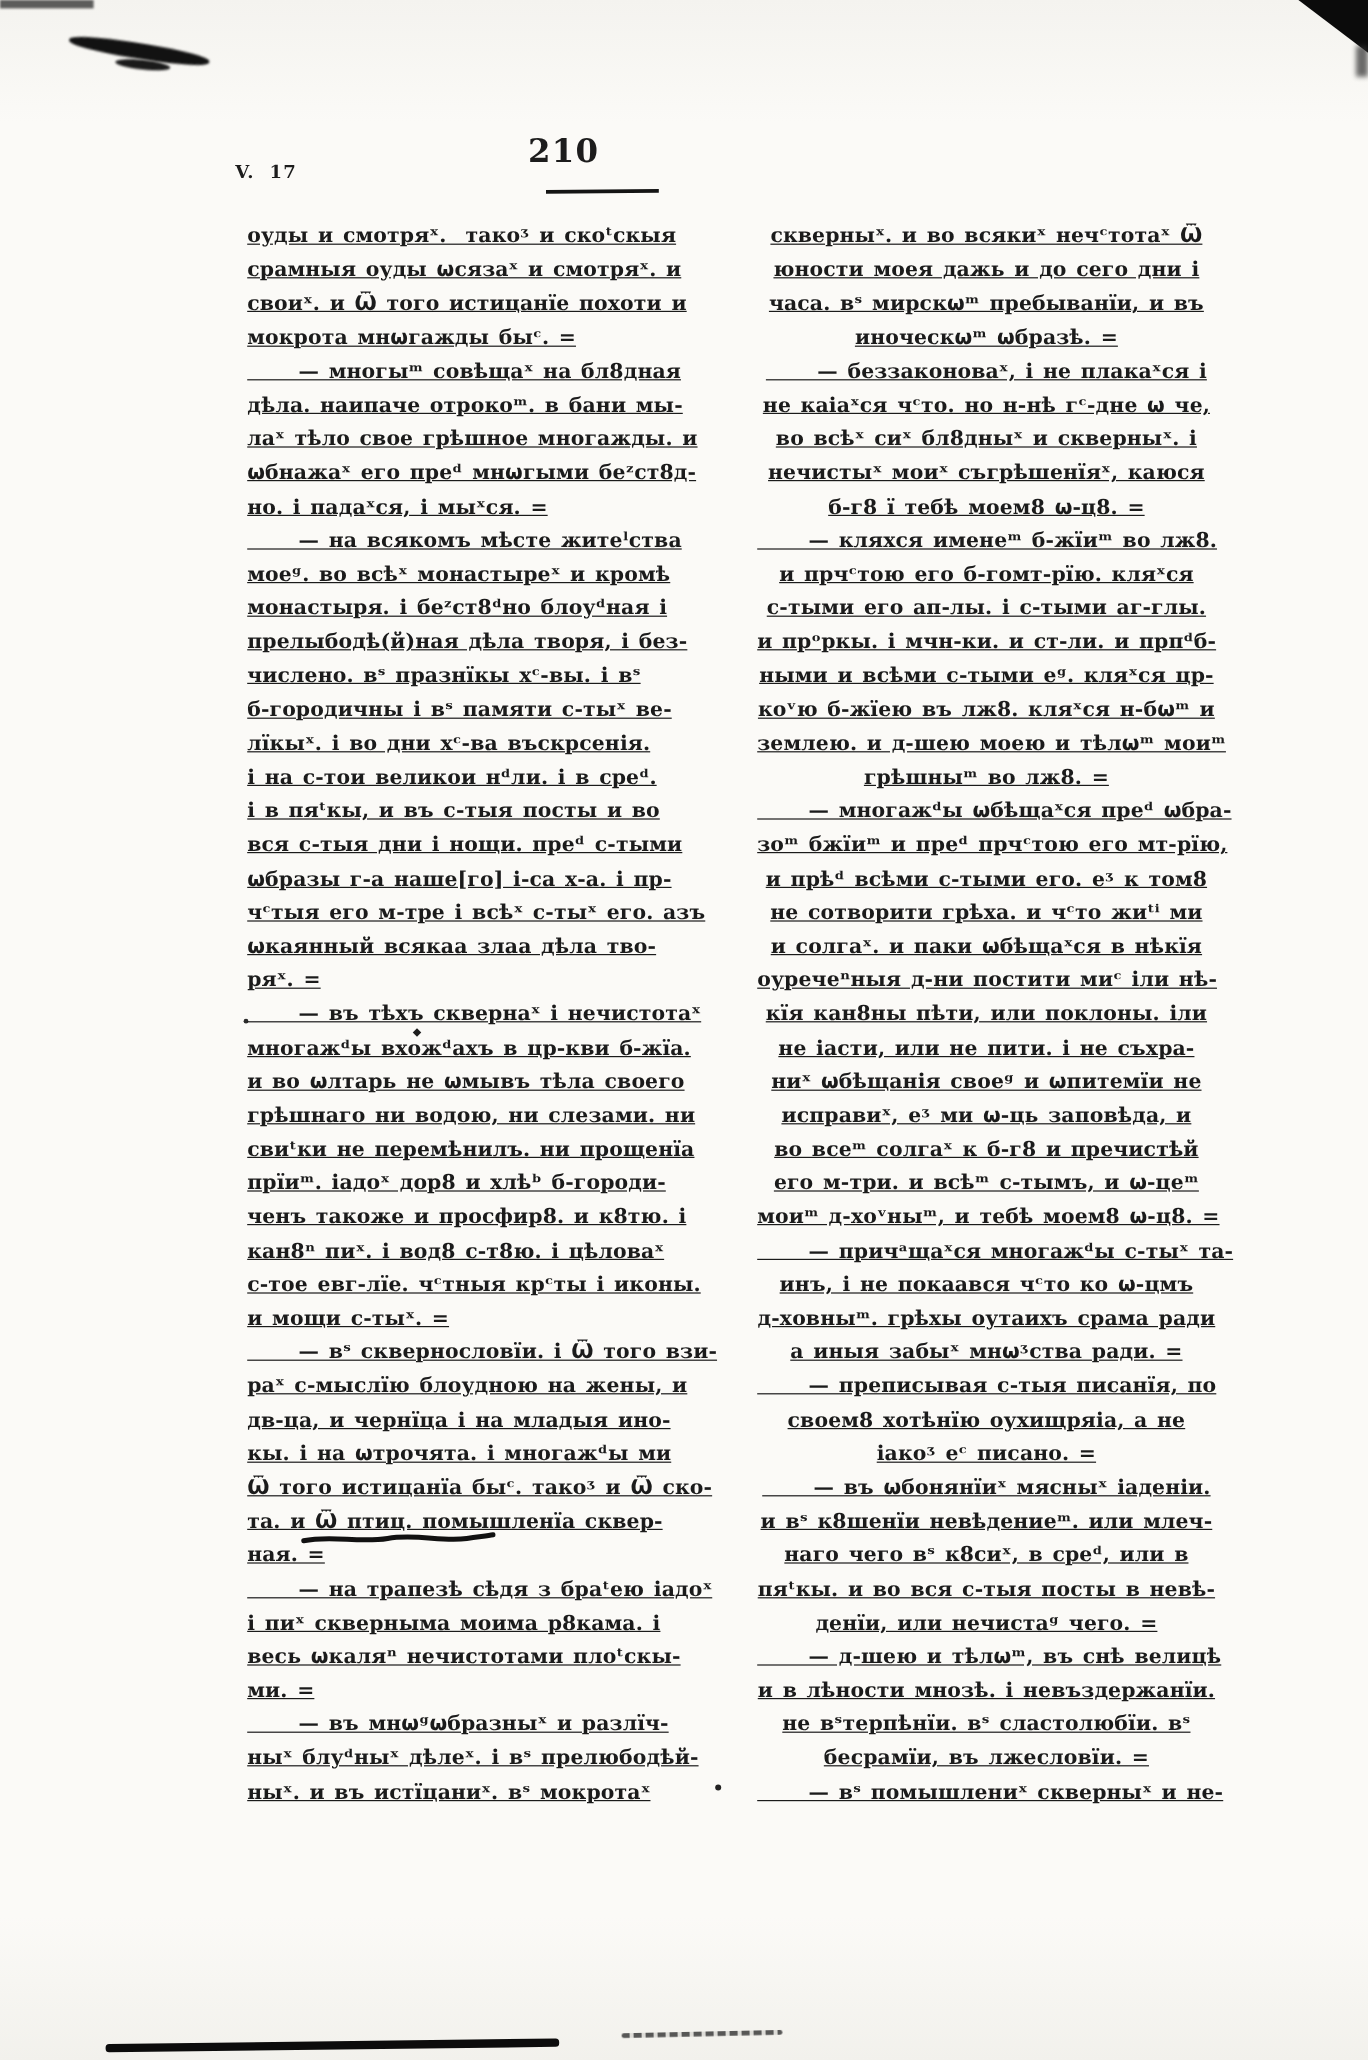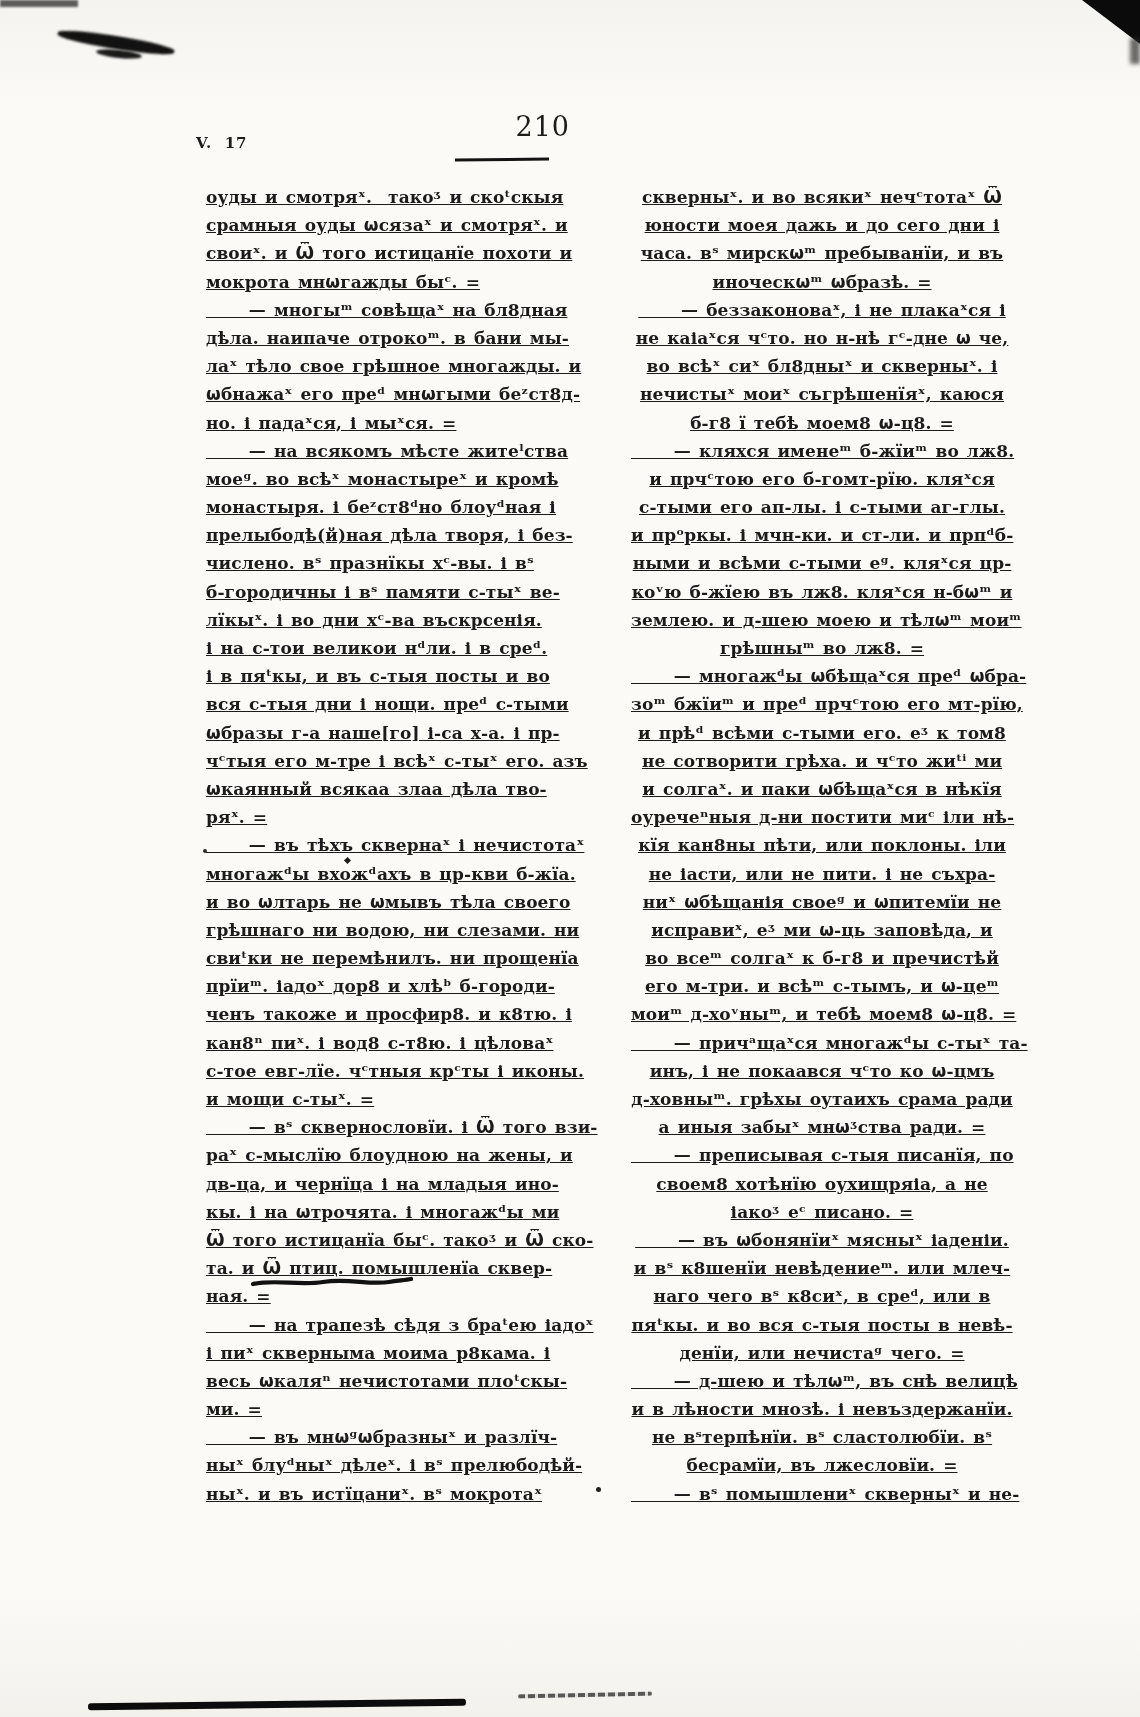--- a/index.html
+++ b/index.html
@@ -14,21 +14,21 @@
     background:linear-gradient(180deg,#f4f3ef 0%,#fbfaf7 6%,#fbfaf7 93%,#f2f1ec 100%);
     color:#1c1c1c;
   }
   
   .vol{
     position:absolute;left:196px;top:134px;
     font-size:15px;font-weight:700;white-space:pre;letter-spacing:1px;
   }
   .pagenum{
     position:absolute;left:440px;top:111px;width:130px;
-    text-align:right;font-size:27px;font-weight:400;letter-spacing:1px;
+    text-align:left;font-size:27px;font-weight:700;letter-spacing:1px;
   }
   .pagenum-rule{
     position:absolute;left:455px;top:158px;width:94px;height:3px;
     background:#141414;transform:rotate(-0.5deg);
   }
   
   .col{
     position:absolute;top:183px;width:382px;
     font-size:17px;line-height:28.2px;font-weight:700;
     white-space:pre;letter-spacing:0.1px;word-spacing:2px;color:#1b1b1b;text-decoration:underline;

